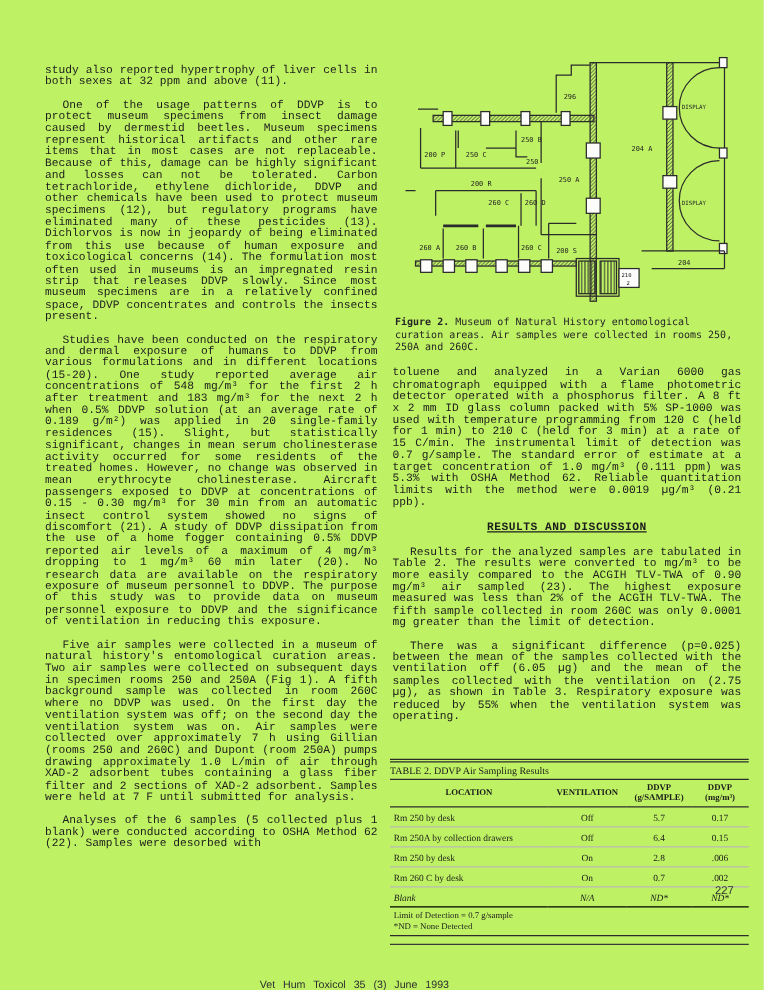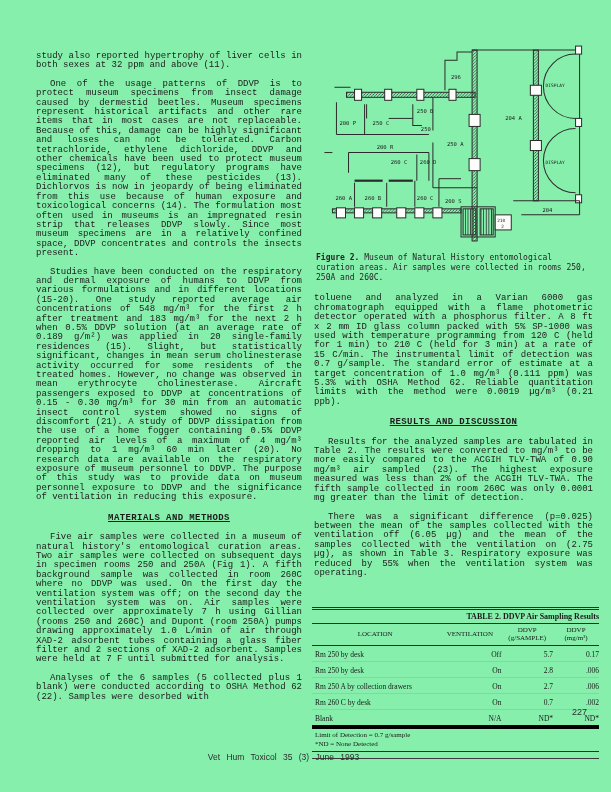--- a/index.html
+++ b/index.html
@@ -1,18 +1,18 @@
 <!DOCTYPE html>
 <html><head>
 <meta charset="utf-8">
 <style>
   html,body { margin:0; padding:0; background:#e8e8e6; }
   .page {
     position:relative; width:611px; height:792px; margin:0 auto;
-    background:#86efac; color:#1c1c1c; overflow:hidden;
+    background:#bef264; color:#1c1c1c; overflow:hidden;
     font-family:"Liberation Mono","DejaVu Sans Mono",monospace;
   }
   .col { position:absolute; text-align:justify; }
   .col-left  { left:36px;  top:52px; width:266px; }
   .col-right { left:314px; top:30px; width:279px; }
   .col p { margin:0 0 9px 0; font-size:9px; line-height:9.4px; }
   .col p.indent { text-indent:14px; }
   .sec-heading {
     font-size:9px; line-height:9.4px; font-weight:bold; text-align:center;
     letter-spacing:.4px; margin:11px 0 10px 0;text-decoration:underline;
@@ -25,54 +25,53 @@
     font-family:"DejaVu Sans Mono",monospace; font-size:8px; line-height:9.8px;
     text-align:left; margin:7px 0 12px 2px; color:#252525;
   }
   .caption .cap-b { font-weight:bold; }
   
   .table2 {
     position:absolute; left:312px; top:607px; width:287px;
     font-family:"Liberation Serif","DejaVu Serif",serif; color:#1a1a1a;
     border-top:3px double #2c2c2c;
   }
-  .t2-title { text-align:right; font-weight:bold; font-size:8px; padding:2px 0 2px;
+  .t2-title { text-align:left; font-weight:normal; font-size:8px; padding:2px 0 2px;
     border-bottom:1px solid #2c2c2c; }
   .table2 table { width:100%; border-collapse:collapse; }
-  .table2 thead th { font-size:7px; font-weight:normal; text-align:center;
+  .table2 thead th { font-size:7px; font-weight:bold; text-align:center;
     padding:2px 0 3px; border-bottom:1px solid #2c2c2c; line-height:8px; }
   .table2 tbody td { font-size:7.5px; padding:3.5px 0 2.5px;
     border-bottom:1px solid #b9b9b4; }
-  .table2 tbody tr:last-child td { border-bottom:4px solid #000000; }
+  .table2 tbody tr:last-child td { border-bottom:1px solid #000000;font-style:italic; }
   .table2 td.loc { text-align:left; padding-left:3px; }
-  .table2 td.c   { text-align:right; }
+  .table2 td.c   { text-align:center; }
   .t2-foot { font-size:7px; line-height:8.6px; padding:2px 0 3px 3px;
     border-bottom:1px solid #2c2c2c; }
   .t2-afterline { height:6px; border-bottom:1px solid #3a3a3a; }
   
   .footer-journal {
-    position:absolute; top:752px; left:0; width:567px; text-align:center;
+    position:absolute; top:782px; left:0; width:567px; text-align:center;
     font-family:"Liberation Sans",sans-serif; font-size:8.5px; color:#2e2e2e;
     word-spacing:4px;
   }
   .footer-page {
     position:absolute; top:707px; left:572px;
     font-family:"Liberation Sans",sans-serif; font-size:9px; color:#2e2e2e;
   }
 </style>
 </head>
 <body>
 
 <div class="page">
 
   <div class="col col-left">
     <p>study also reported hypertrophy of liver cells in both sexes at 32 ppm and above (11).</p>
     <p class="indent">One of the usage patterns of DDVP is to protect museum specimens from insect damage caused by dermestid beetles. Museum specimens represent historical artifacts and other rare items that in most cases are not replaceable. Because of this, damage can be highly significant and losses can not be tolerated. Carbon tetrachloride, ethylene dichloride, DDVP and other chemicals have been used to protect museum specimens (12), but regulatory programs have eliminated many of these pesticides (13). Dichlorvos is now in jeopardy of being eliminated from this use because of human exposure and toxicological concerns (14). The formulation most often used in museums is an impregnated resin strip that releases DDVP slowly. Since most museum specimens are in a relatively confined space, DDVP concentrates and controls the insects present.</p>
     <p class="indent">Studies have been conducted on the respiratory and dermal exposure of humans to DDVP from various formulations and in different locations (15-20). One study reported average air concentrations of 548 mg/m³ for the first 2 h after treatment and 183 mg/m³ for the next 2 h when 0.5% DDVP solution (at an average rate of 0.189 g/m²) was applied in 20 single-family residences (15). Slight, but statistically significant, changes in mean serum cholinesterase activity occurred for some residents of the treated homes. However, no change was observed in mean erythrocyte cholinesterase. Aircraft passengers exposed to DDVP at concentrations of 0.15 - 0.30 mg/m³ for 30 min from an automatic insect control system showed no signs of discomfort (21). A study of DDVP dissipation from the use of a home fogger containing 0.5% DDVP reported air levels of a maximum of 4 mg/m³ dropping to 1 mg/m³ 60 min later (20). No research data are available on the respiratory exposure of museum personnel to DDVP. The purpose of this study was to provide data on museum personnel exposure to DDVP and the significance of ventilation in reducing this exposure.</p>
-    <div class="sec-heading">MATERIALS AND METHODS</div>
     <p class="indent">Five air samples were collected in a museum of natural history's entomological curation areas. Two air samples were collected on subsequent days in specimen rooms 250 and 250A (Fig 1). A fifth background sample was collected in room 260C where no DDVP was used. On the first day the ventilation system was off; on the second day the ventilation system was on. Air samples were collected over approximately 7 h using Gillian (rooms 250 and 260C) and Dupont (room 250A) pumps drawing approximately 1.0 L/min of air through XAD-2 adsorbent tubes containing a glass fiber filter and 2 sections of XAD-2 adsorbent. Samples were held at 7 F until submitted for analysis.</p>
     <p class="indent">Analyses of the 6 samples (5 collected plus 1 blank) were conducted according to OSHA Method 62 (22). Samples were desorbed with</p>
   </div>
 
   <div class="col col-right">
 
     <div class="figure-wrap">
       <svg class="plan" width="279" height="216" viewBox="0 0 265 215">
         <defs>
           <pattern id="hatch" patternUnits="userSpaceOnUse" width="3" height="3">
@@ -196,29 +195,29 @@
         </tr>
       </thead>
       <tbody>
         <tr>
           <td class="loc">Rm 250 by desk</td>
           <td class="c">Off</td>
           <td class="c">5.7</td>
           <td class="c">0.17</td>
         </tr>
         <tr>
+          <td class="loc">Rm 250A by collection drawers</td>
+          <td class="c">Off</td>
+          <td class="c">6.4</td>
+          <td class="c">0.15</td>
+        </tr>
+        <tr>
           <td class="loc">Rm 250 by desk</td>
           <td class="c">On</td>
           <td class="c">2.8</td>
-          <td class="c">.006</td>
-        </tr>
-        <tr>
-          <td class="loc">Rm 250 A by collection drawers</td>
-          <td class="c">On</td>
-          <td class="c">2.7</td>
           <td class="c">.006</td>
         </tr>
         <tr>
           <td class="loc">Rm 260 C by desk</td>
           <td class="c">On</td>
           <td class="c">0.7</td>
           <td class="c">.002</td>
         </tr>
         <tr>
           <td class="loc">Blank</td>

